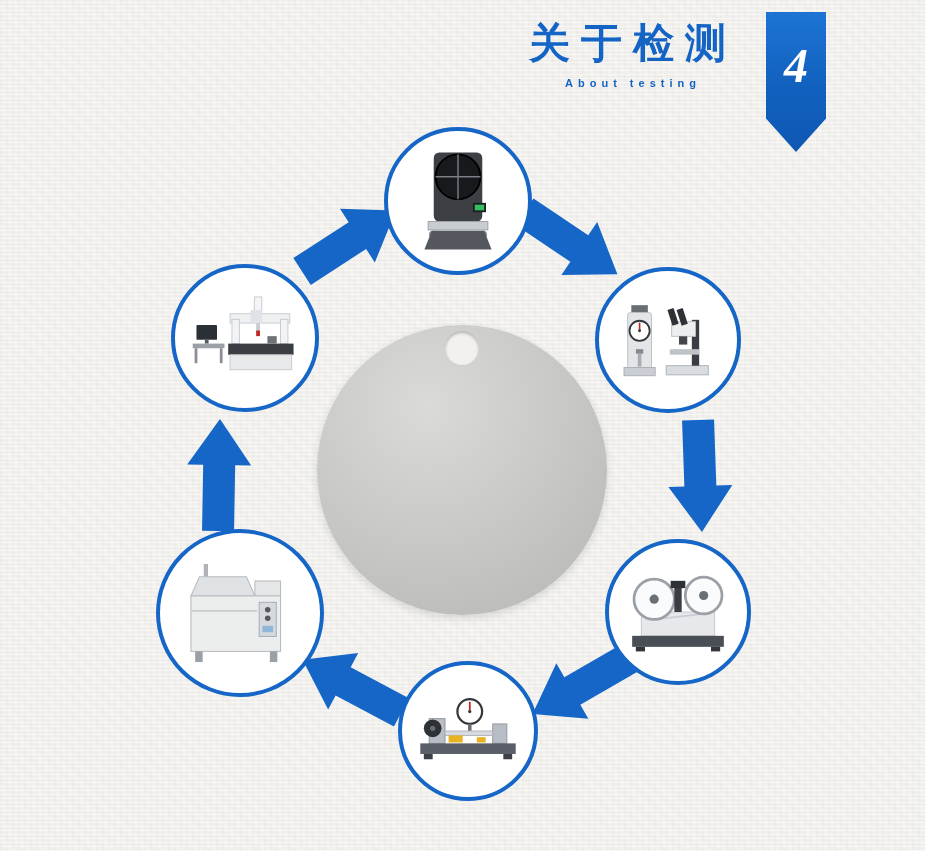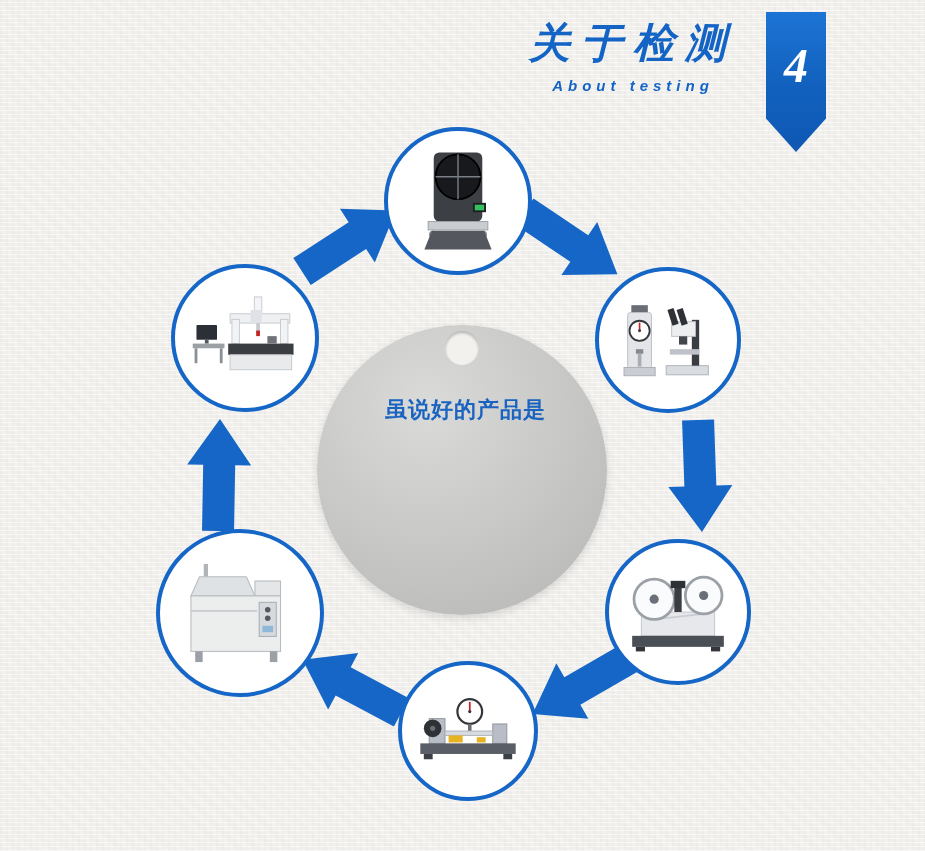--- a/index.html
+++ b/index.html
@@ -6,27 +6,27 @@
   .canvas{
     position:relative;width:925px;height:851px;overflow:hidden;
     font-family:"Liberation Sans",sans-serif;
     background-color:#f2f1ee;
     background-image:
       repeating-linear-gradient(0deg, rgba(255,255,255,0.55) 0 1px, transparent 1px 4px),
       repeating-linear-gradient(90deg, rgba(0,0,0,0.015) 0 2px, transparent 2px 6px),
       repeating-linear-gradient(45deg, rgba(0,0,0,0.012) 0 6px, transparent 6px 12px);
   }
   
-  .title-block{position:absolute;top:20px;left:516px;width:234px;text-align:center;z-index:5;font-style:italic;}
+  .title-block{position:absolute;top:20px;left:516px;width:234px;text-align:center;z-index:5;}
   .title-cn{
     margin:0;color:#1464c6;font-size:41px;font-weight:bold;
     letter-spacing:11px;line-height:1.15;white-space:nowrap;
   }
   .title-en{
-    margin:10px 0 11px 0;color:#1464c6;font-size:15px;font-weight:bold;
+    margin:10px 0 11px 0;color:#1464c6;font-size:11px;font-weight:bold;
     letter-spacing:5px;white-space:nowrap;
   }
   .ribbon{
     position:absolute;left:766px;top:12px;width:60px;height:140px;z-index:5;
     background:linear-gradient(180deg,#1d74d4 0%,#1160bd 55%,#0f58b4 100%);
     clip-path:polygon(0 0,100% 0,100% 76%,50% 100%,0 76%);
     display:flex;justify-content:center;align-items:flex-start;
   }
   .ribbon .num{
     color:#ffffff;font-family:"Liberation Serif",serif;font-weight:bold;font-style:italic;
@@ -89,21 +89,20 @@
       <use href="#arr" transform="translate(700,476) rotate(88)"></use>
       <use href="#arr" transform="translate(581,686) rotate(150)"></use>
       <use href="#arr" transform="translate(352,686) rotate(208)"></use>
       <use href="#arr" transform="translate(219,475) rotate(-89)"></use>
     </g>
   </svg>
 
   <div class="center-circle">
     <div class="center-hole"></div>
     <div class="center-text">
-      <span>虽说好的产品是</span>
     </div>
   </div>
 
   <div class="node node-top">
     <svg width="112" height="112" viewBox="0 0 120 120">
       <rect x="34" y="8" width="52" height="74" rx="6" fill="#3c3f44"></rect>
       <circle cx="60" cy="34" r="24" fill="#17191c" stroke="#000" stroke-width="2"></circle>
       <line x1="36" y1="34" x2="84" y2="34" stroke="#7a7f86" stroke-width="1.5"></line>
       <line x1="60" y1="10" x2="60" y2="58" stroke="#7a7f86" stroke-width="1.5"></line>
       <rect x="76" y="62" width="14" height="10" fill="#1e2023"></rect>

